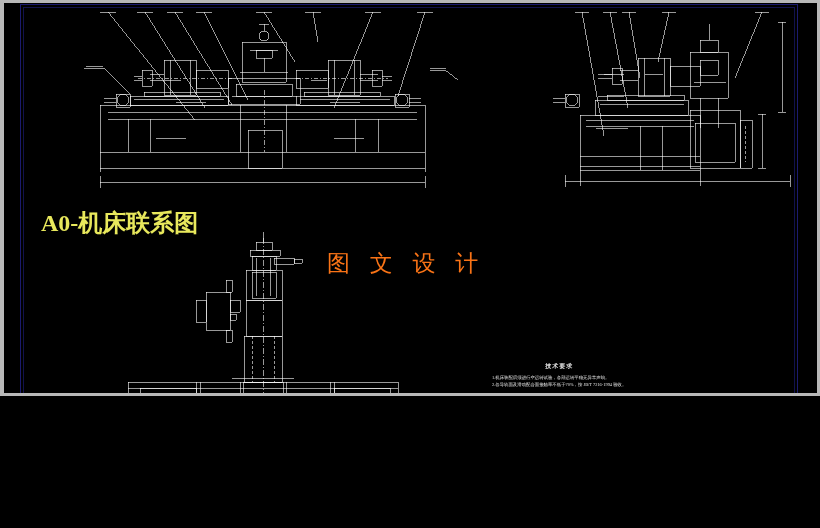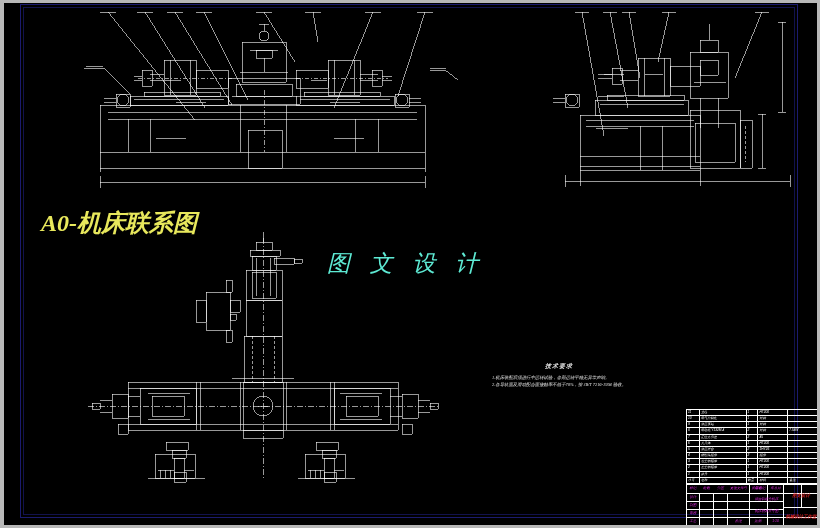--- a/index.html
+++ b/index.html
@@ -10,24 +10,23 @@
   body {
     width: 820px;
     height: 528px;
     overflow: hidden;
     font-family: "Liberation Sans", sans-serif;
   }
 
   #app {
     position: relative;
     width: 820px;
-    height: 528px;
+    height: 396px;
     background: #000000;
     overflow: hidden;
-    font-style: italic;
   }
 
   
   .chrome-left, .chrome-right, .chrome-top, .chrome-bottom {
     position: absolute;
     background: #b8b8b8;
     z-index: 40;
   }
   .chrome-left   { left: 0;  top: 0; width: 4px;  height: 528px; }
   .chrome-right  { right: 0; top: 0; width: 3px;  height: 528px; }
@@ -76,21 +75,21 @@
     letter-spacing: 0px;
     white-space: nowrap;
     z-index: 25;
   }
   .lbl-watermark {
     position: absolute;
     left: 327px;
     top: 248px;
     font-family: "Liberation Serif", serif;
     font-size: 23px;
-    color: #5eead4;
+    color: #f97316;
     letter-spacing: 7px;
     white-space: nowrap;
     z-index: 25;
   }
 
   .tech-block {
     position: absolute;
     left: 492px;
     top: 362px;
     z-index: 25;

